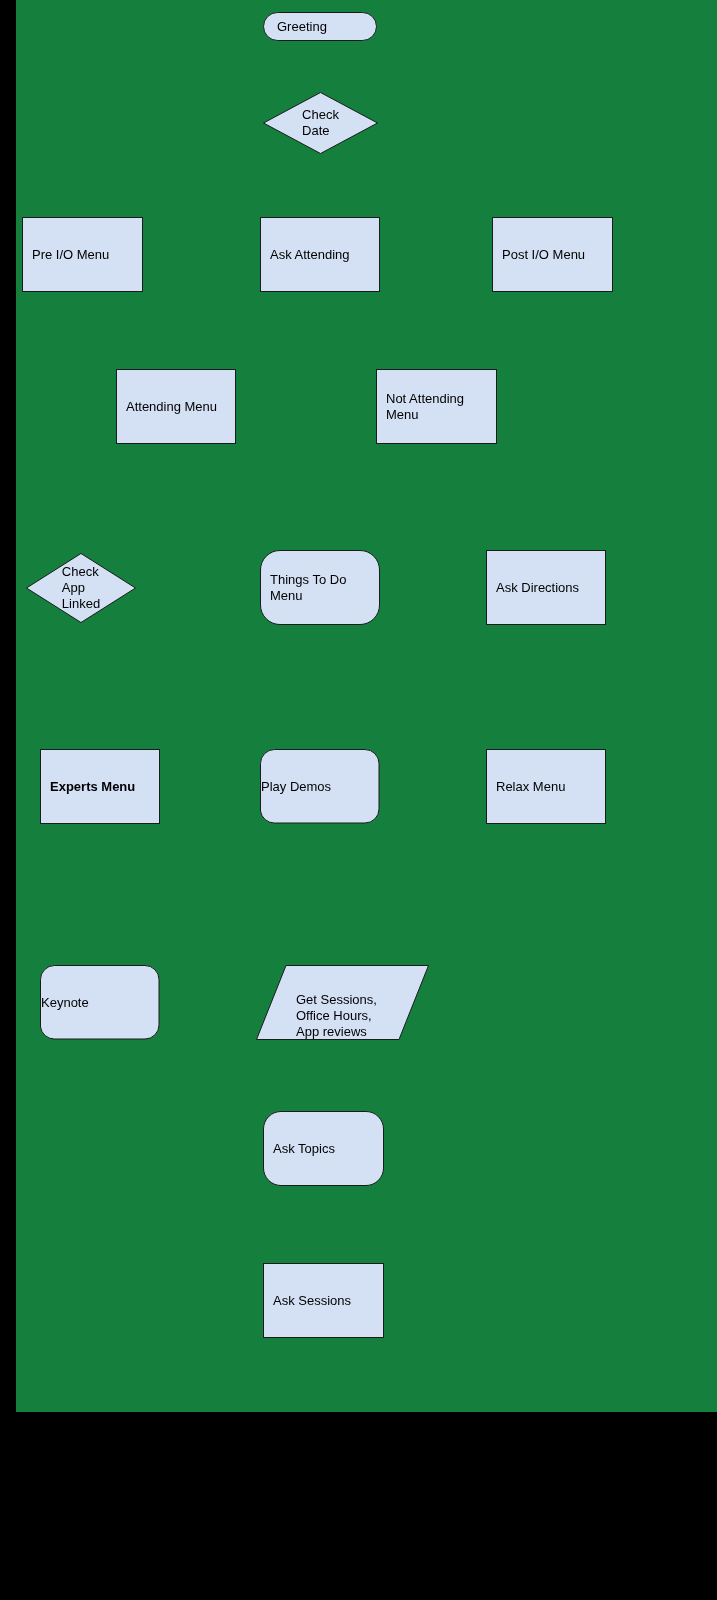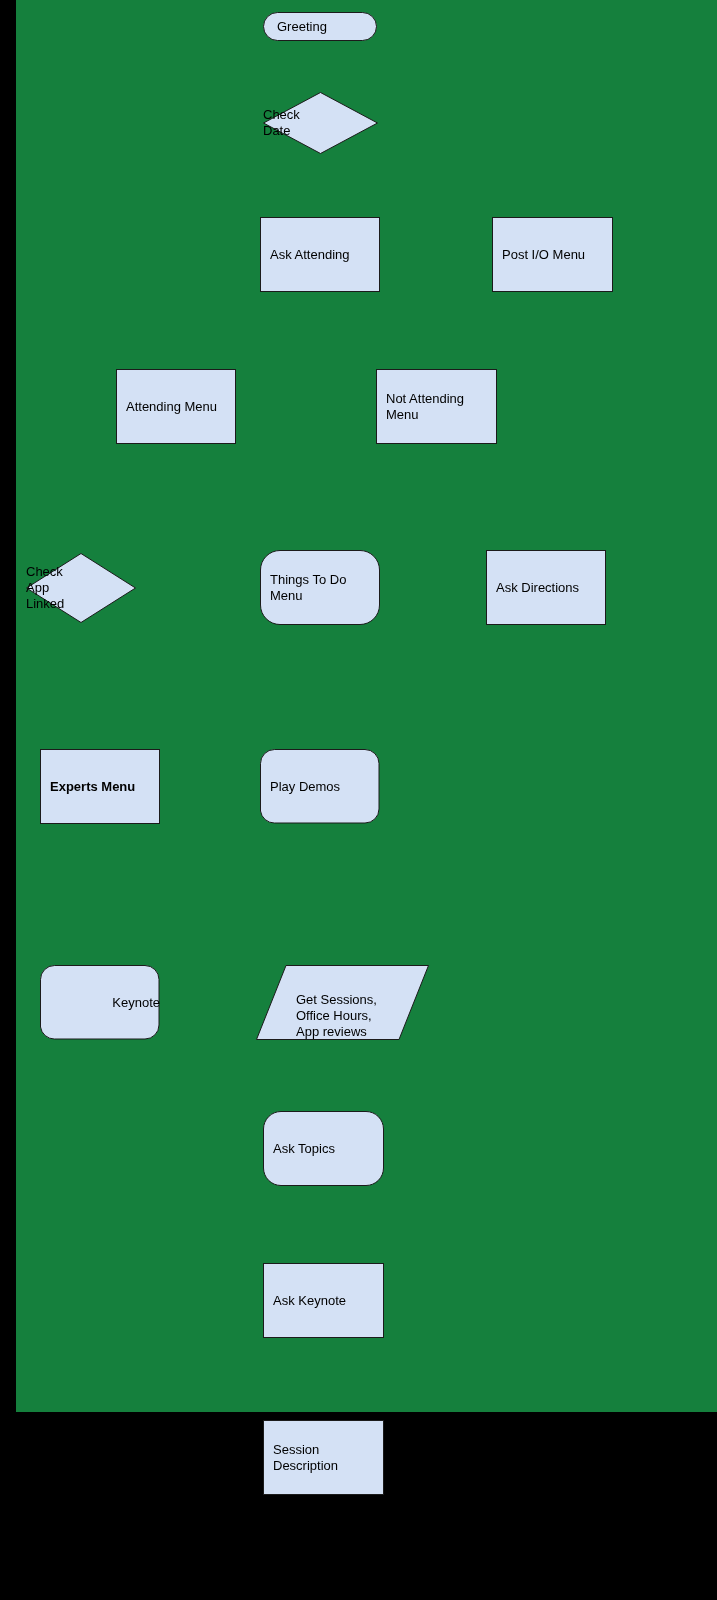--- a/index.html
+++ b/index.html
@@ -46,21 +46,21 @@
     background: #d4e1f5;
     border: 1px solid #1b1b1b;
     border-radius: 999px;
     padding-left: 13px;
     padding-right: 10px;
   }
   
   .shape-diamond {
     background: transparent;
     border: none;
-    justify-content: flex-start;
+    justify-content: center;
     padding: 0;
   }
   .shape-diamond .diamond-bg {
     position: absolute;
     left: 0; top: 0;
     width: 100%;
     height: 100%;
     z-index: 0;
   }
   .shape-diamond .node-label {
@@ -77,21 +77,21 @@
   .shape-roundnotch .rn-bg {
     position: absolute;
     left: 0; top: 0;
     width: 100%;
     height: 100%;
     z-index: 0;
   }
   .shape-roundnotch .node-label {
     position: relative;
     z-index: 1;
-    padding-left: 10px;
+    padding-left: 1px;
   }
   
   .shape-parallelogram {
     background: transparent;
     border: none;
     padding: 0;
     align-items: flex-end;
   }
   .shape-parallelogram .pg-bg {
     position: absolute;
@@ -111,42 +111,42 @@
 </style>
 </head>
 <body>
 
 <div id="diagram-canvas">
     <div class="node shape-pill" style="left: 247px; top: 12px; width: 114px; height: 29px;"><span class="node-label">Greeting</span></div>
     <div class="node shape-diamond" style="left: 247px; top: 92px; width: 115px; height: 62px;"><svg class="diamond-bg" viewBox="0 0 115 62" preserveAspectRatio="none" width="115" height="62">
         <polygon points="57.5,0.5 114.5,31 57.5,61.5 0.5,31" fill="#d4e1f5" stroke="#1b1b1b" stroke-width="1"></polygon>
       </svg><span class="node-label">Check
 Date</span></div>
+    <div class="node shape-rect" style="left: 6px; top: 217px; width: 121px; height: 75px;"><span class="node-label">Pre I/O Menu</span></div>
     <div class="node shape-rect" style="left: 244px; top: 217px; width: 120px; height: 75px;"><span class="node-label">Ask Attending</span></div>
     <div class="node shape-rect" style="left: 470px; top: 217px; width: 121px; height: 75px; margin-left: 6px;"><span class="node-label">Post I/O Menu</span></div>
     <div class="node shape-rect" style="left: 100px; top: 369px; width: 120px; height: 75px;"><span class="node-label">Attending Menu</span></div>
     <div class="node shape-rect" style="left: 360px; top: 369px; width: 121px; height: 75px;"><span class="node-label">Not Attending
 Menu</span></div>
     <div class="node shape-diamond" style="left: 10px; top: 553px; width: 110px; height: 70px;"><svg class="diamond-bg" viewBox="0 0 110 70" preserveAspectRatio="none" width="110" height="70">
         <polygon points="55,0.5 109.5,35 55,69.5 0.5,35" fill="#d4e1f5" stroke="#1b1b1b" stroke-width="1"></polygon>
       </svg><span class="node-label">Check
 App
 Linked</span></div>
     <div class="node shape-rect" style="left: 244px; top: 550px; width: 120px; height: 75px; border-radius: 20px;"><span class="node-label">Things To Do
 Menu</span></div>
     <div class="node shape-rect" style="left: 470px; top: 550px; width: 120px; height: 75px;"><span class="node-label">Ask Directions</span></div>
     <div class="node shape-rect" style="left: 24px; top: 749px; width: 120px; height: 75px; font-weight: bold;"><span class="node-label">Experts Menu</span></div>
     <div class="node shape-roundnotch" style="left: 244px; top: 749px; width: 120px; height: 75px;"><svg class="rn-bg" viewBox="0 0 120 75" preserveAspectRatio="none" width="120" height="75">
         <path d="M 0.5,14.5 A 14,14 0 0 1 14.5,0.5 L 105,0.5 A 14,14 0 0 1 119,14.5 L 119,60 A 14,14 0 0 1 105,74 L 14.5,74 A 14,14 0 0 1 0.5,62 Z" fill="#d4e1f5" stroke="#1b1b1b" stroke-width="1"></path>
       </svg><span class="node-label">Play Demos</span></div>
-    <div class="node shape-roundnotch" style="left: 24px; top: 965px; width: 120px; height: 75px; justify-content: flex-end;"><svg class="rn-bg" viewBox="0 0 120 75" preserveAspectRatio="none" width="120" height="75">
+    <div class="node shape-rect" style="left: 470px; top: 749px; width: 120px; height: 75px;"><span class="node-label">Relax Menu</span></div>
+    <div class="node shape-roundnotch" style="left: 24px; top: 965px; width: 120px; height: 75px;"><svg class="rn-bg" viewBox="0 0 120 75" preserveAspectRatio="none" width="120" height="75">
         <path d="M 0.5,14.5 A 14,14 0 0 1 14.5,0.5 L 105,0.5 A 14,14 0 0 1 119,14.5 L 119,60 A 14,14 0 0 1 105,74 L 14.5,74 A 14,14 0 0 1 0.5,62 Z" fill="#d4e1f5" stroke="#1b1b1b" stroke-width="1"></path>
       </svg><span class="node-label">Keynote</span></div>
     <div class="node shape-parallelogram" style="left: 240px; top: 965px; width: 173px; height: 75px;"><svg class="pg-bg" viewBox="0 0 173 75" preserveAspectRatio="none" width="173" height="75">
         <polygon points="30,0.5 172.5,0.5 143,74.5 0.5,74.5" fill="#d4e1f5" stroke="#1b1b1b" stroke-width="1"></polygon>
       </svg><span class="node-label">Get Sessions,
 Office Hours,
 App reviews</span></div>
     <div class="node shape-rect" style="left: 247px; top: 1111px; width: 121px; height: 75px; border-radius: 18px;"><span class="node-label">Ask Topics</span></div>
-    <div class="node shape-rect" style="left: 247px; top: 1263px; width: 121px; height: 75px;"><span class="node-label">Ask Keynote</span></div>
-    <div class="node shape-rect" style="left: 247px; top: 1420px; width: 121px; height: 75px;"><span class="node-label">Session
-Description</span></div>
+    <div class="node shape-rect" style="left: 247px; top: 1263px; width: 121px; height: 75px;"><span class="node-label">Ask Sessions</span></div>
   </div>
 
 </body></html>

